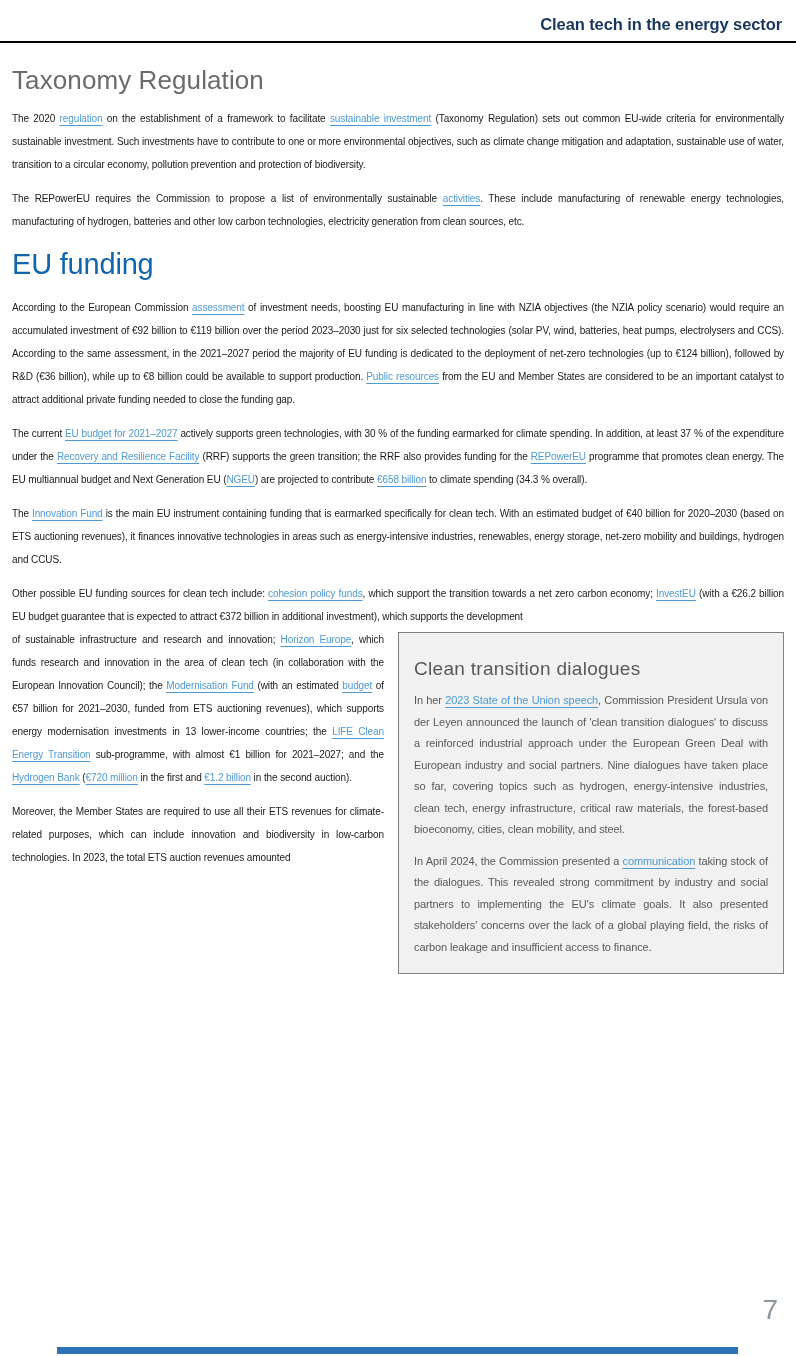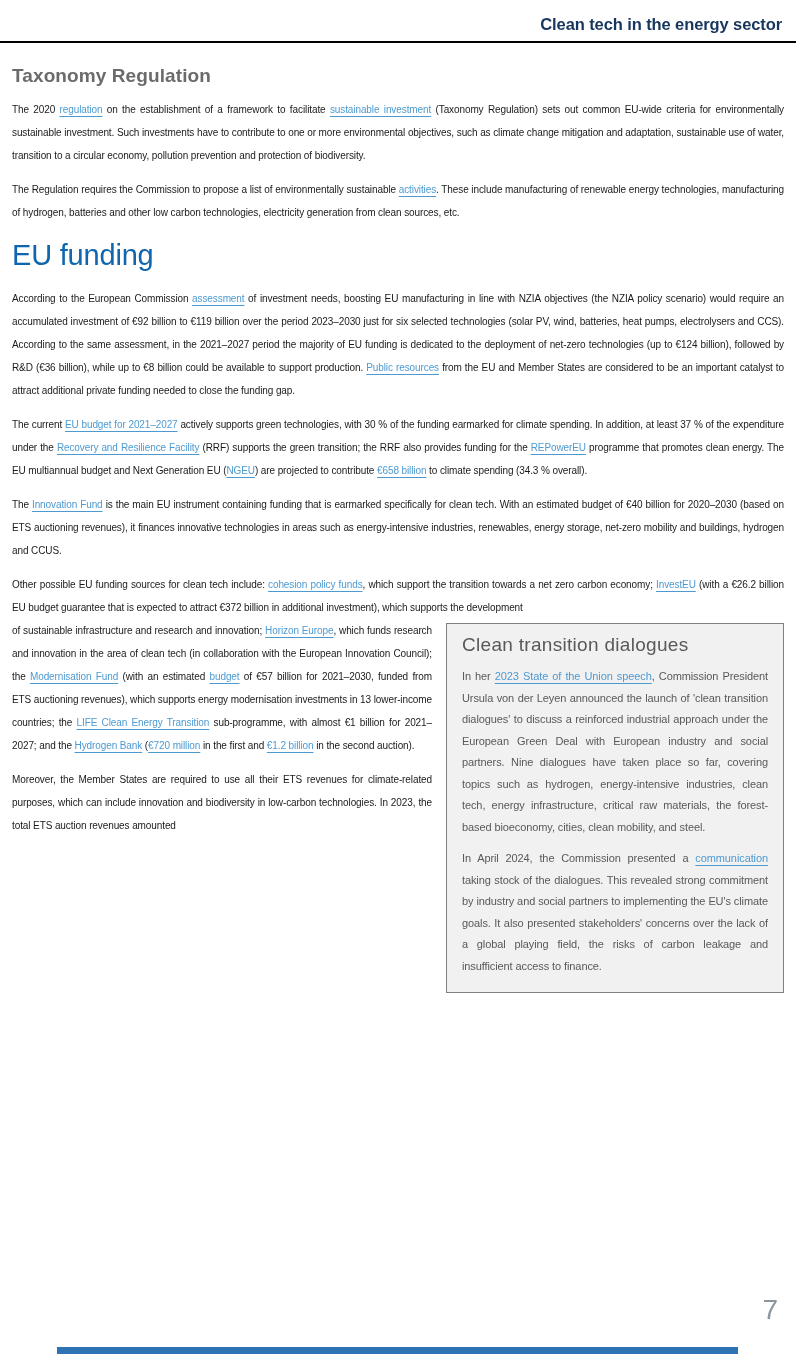--- a/index.html
+++ b/index.html
@@ -15,45 +15,45 @@
     --footer_bar_blue:#2e74b5;
     --rule_black:#000000;
   }
   *{margin:0;padding:0;box-sizing:border-box;}
   html,body{background:#ffffff;}
   body{font-family:"Liberation Sans", sans-serif;}
   .page{position:relative;width:796px;height:1356px;background:#ffffff;overflow:hidden;margin:0 auto;border-radius:26px;}
   .hdr{padding:15px 14px 0;text-align:right;color:var(--header_navy);font-size:16.5px;font-weight:bold;letter-spacing:-0.1px;}
   .rule{border:none;border-top:2px solid var(--rule_black);margin-top:7px;}
   .content{padding:0 12px;}
-  h1{margin:22px 0 4px;font-size:19px;font-weight:bold;color:var(--heading_gray);letter-spacing:0.1px;}
+  h1{margin:22px 0 4px;font-size:26px;font-weight:normal;color:var(--heading_gray);letter-spacing:0.1px;}
   h2{margin:15px 0 15px;font-size:29px;font-weight:normal;color:var(--heading_blue);letter-spacing:-0.2px;}
   p.body{margin-top:11px;font-size:10px;line-height:23px;color:var(--body_text);text-align:justify;letter-spacing:-0.1px;}
   p.body.lead{margin-bottom:0;}
   p.body.wrap{margin-top:0;}
   a.lnk{color:var(--link);text-decoration:underline;text-decoration-thickness:1px;text-underline-offset:3px;cursor:pointer;}
-  .box{float:right;width:338px;margin:4px 0 8px 14px;background:var(--box_bg);border:1px solid var(--box_border);padding:10px 15px 15px;}
+  .box{float:right;width:386px;margin:4px 0 8px 14px;background:var(--box_bg);border:1px solid var(--box_border);padding:25px 15px 15px;}
   .box h3{font-size:19px;font-weight:normal;color:var(--box_text);letter-spacing:0.3px;margin-bottom:4px;}
   .box p{margin-top:10px;font-size:11px;line-height:21.5px;color:var(--box_text);text-align:justify;letter-spacing:-0.1px;}
   .pagenum{position:absolute;right:18px;top:1294px;font-size:28px;color:var(--page_number_gray);}
   .bar{position:absolute;left:57px;bottom:2px;width:681px;height:7px;background:var(--footer_bar_blue);}
 </style>
 </head>
 <body>
 
 <div class="page">
 
   <div class="hdr">Clean tech in the energy sector</div>
   <hr class="rule">
 
   <div class="content">
 
     <h1>Taxonomy Regulation</h1>
     <p class="body"><span>The 2020 </span><a class="lnk" href="#">regulation</a><span> on the establishment of a framework to facilitate </span><a class="lnk" href="#">sustainable investment</a><span> (Taxonomy Regulation) sets out common EU-wide criteria for environmentally sustainable investment. Such investments have to contribute to one or more environmental objectives, such as climate change mitigation and adaptation, sustainable use of water, transition to a circular economy, pollution prevention and protection of biodiversity.</span></p>
-    <p class="body"><span>The Regulation requires the Commission to propose a list of environmentally sustainable </span><a class="lnk" href="#">activities</a><span>. These include manufacturing of renewable energy technologies, manufacturing of hydrogen, batteries and other low carbon technologies, electricity generation from clean sources, etc.</span></p>
+    <p class="body"><span>The REPowerEU requires the Commission to propose a list of environmentally sustainable </span><a class="lnk" href="#">activities</a><span>. These include manufacturing of renewable energy technologies, manufacturing of hydrogen, batteries and other low carbon technologies, electricity generation from clean sources, etc.</span></p>
 
     <h2>EU funding</h2>
     <p class="body"><span>According to the European Commission </span><a class="lnk" href="#">assessment</a><span> of investment needs, boosting EU manufacturing in line with NZIA objectives (the NZIA policy scenario) would require an accumulated investment of €92 billion to €119 billion over the period 2023–2030 just for six selected technologies (solar PV, wind, batteries, heat pumps, electrolysers and CCS). According to the same assessment, in the 2021–2027 period the majority of EU funding is dedicated to the deployment of net-zero technologies (up to €124 billion), followed by R&amp;D (€36 billion), while up to €8 billion could be available to support production. </span><a class="lnk" href="#">Public resources</a><span> from the EU and Member States are considered to be an important catalyst to attract additional private funding needed to close the funding gap.</span></p>
     <p class="body"><span>The current </span><a class="lnk" href="#">EU budget for 2021–2027</a><span> actively supports green technologies, with 30 % of the funding earmarked for climate spending. In addition, at least 37 % of the expenditure under the </span><a class="lnk" href="#">Recovery and Resilience Facility</a><span> (RRF) supports the green transition; the RRF also provides funding for the </span><a class="lnk" href="#">REPowerEU</a><span> programme that promotes clean energy. The EU multiannual budget and Next Generation EU (</span><a class="lnk" href="#">NGEU</a><span>) are projected to contribute </span><a class="lnk" href="#">€658 billion</a><span> to climate spending (34.3 % overall).</span></p>
     <p class="body"><span>The </span><a class="lnk" href="#">Innovation Fund</a><span> is the main EU instrument containing funding that is earmarked specifically for clean tech. With an estimated budget of €40 billion for 2020–2030 (based on ETS auctioning revenues), it finances innovative technologies in areas such as energy-intensive industries, renewables, energy storage, net-zero mobility and buildings, hydrogen and CCUS.</span></p>
     <p class="body lead"><span>Other possible EU funding sources for clean tech include: </span><a class="lnk" href="#">cohesion policy funds</a><span>, which support the transition towards a net zero carbon economy; </span><a class="lnk" href="#">InvestEU</a><span> (with a €26.2 billion EU budget guarantee that is expected to attract €372 billion in additional investment), which supports the development</span></p>
 
     <aside class="box">
       <h3>Clean transition dialogues</h3>
       <p><span>In her </span><a class="lnk" href="#">2023 State of the Union speech</a><span>, Commission President Ursula von der Leyen announced the launch of 'clean transition dialogues' to discuss a reinforced industrial approach under the European Green Deal with European industry and social partners. Nine dialogues have taken place so far, covering topics such as hydrogen, energy-intensive industries, clean tech, energy infrastructure, critical raw materials, the forest-based bioeconomy, cities, clean mobility, and steel.</span></p>

